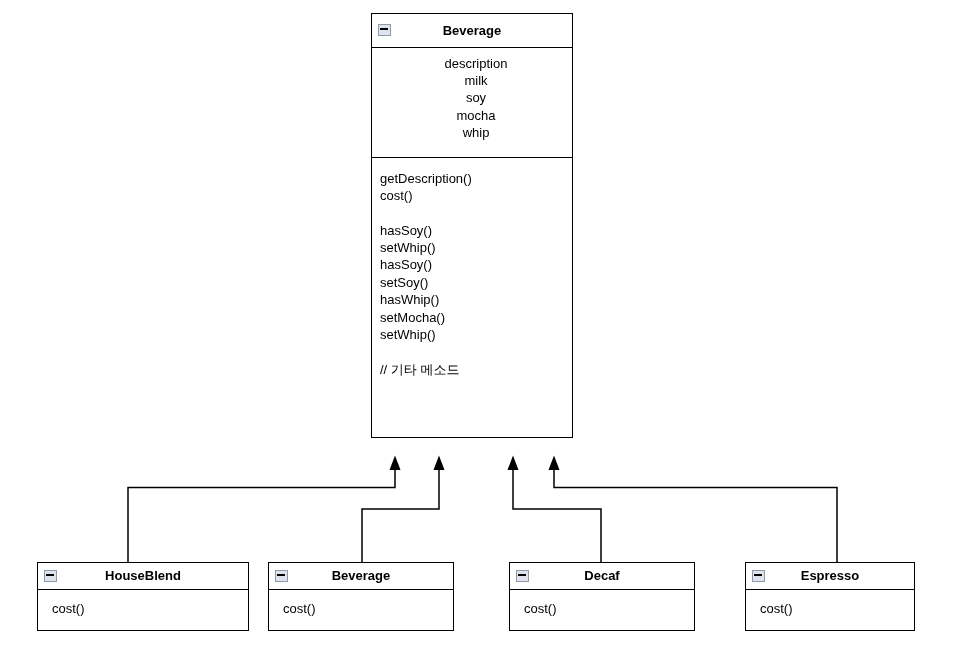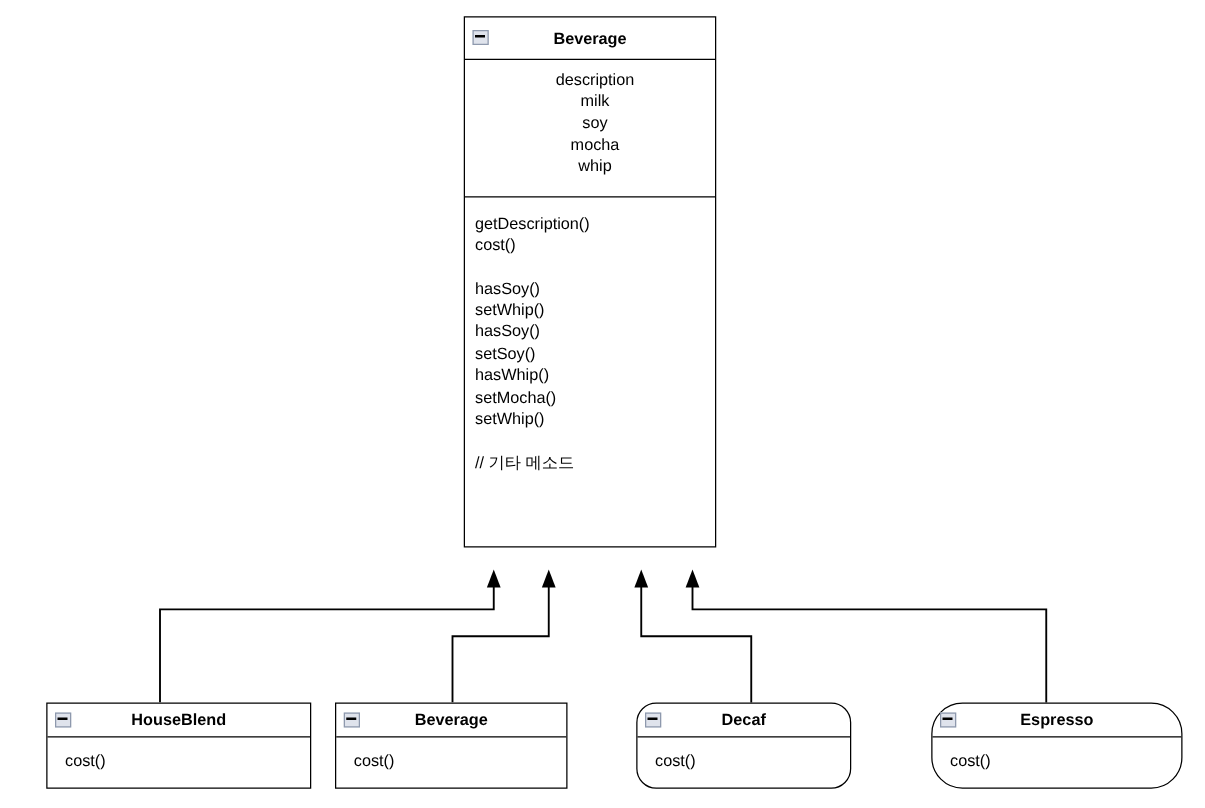--- a/index.html
+++ b/index.html
@@ -88,22 +88,22 @@
   .box-beverage .class-header { height: 33.5px; }
   
   .sub-box { top: 562px; height: 69px; }
   .sub-box .class-header { height: 26.5px; }
   .sub-box .body {
     padding-top: 10px;
   }
   .sub-box .member { padding-left: 14px; }
   .box-houseblend { left: 37px;  width: 212px; }
   .box-darkroast  { left: 268px; width: 186px; }
-  .box-decaf      { left: 509px; width: 172px; border-radius: 16px; }
-  .box-espresso   { left: 745px; width: 201px; border-radius: 25px; }
+  .box-decaf      { left: 509px; width: 186px; }
+  .box-espresso   { left: 745px; width: 170px; }
 </style>
 </head>
 <body>
 
 <div class="canvas">
 
   <svg class="connectors" viewBox="0 0 964 646" xmlns="http://www.w3.org/2000/svg">
     <g stroke="#000000" stroke-width="1.5" fill="none">
       <polyline points="128,562 128,487.5 395,487.5 395,468"></polyline>
       <polygon points="395,455.5 400.5,470 389.5,470" fill="#000000" stroke="none"></polygon>

